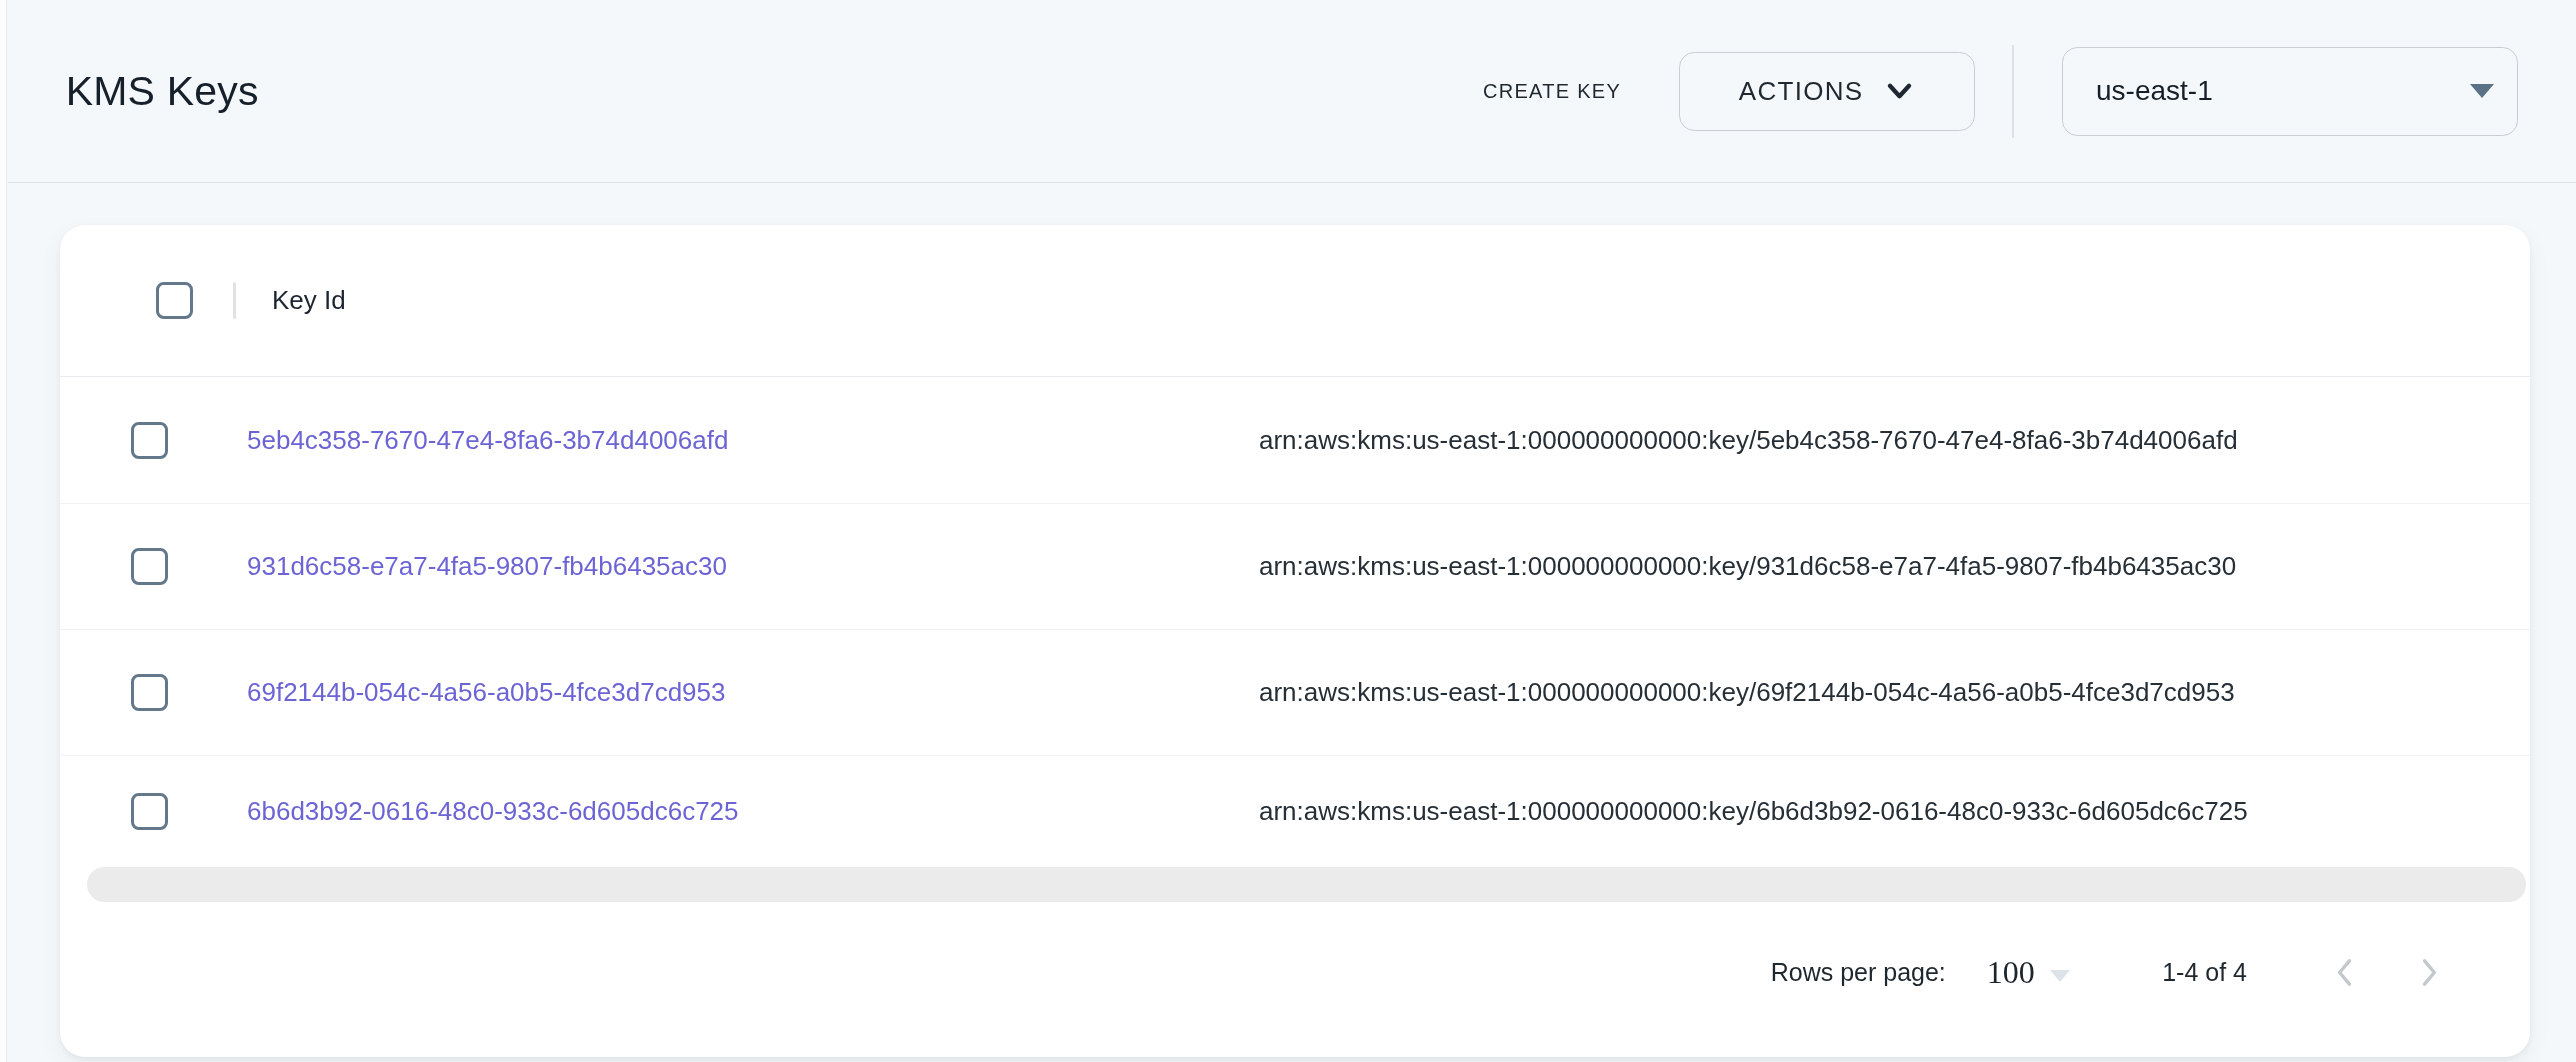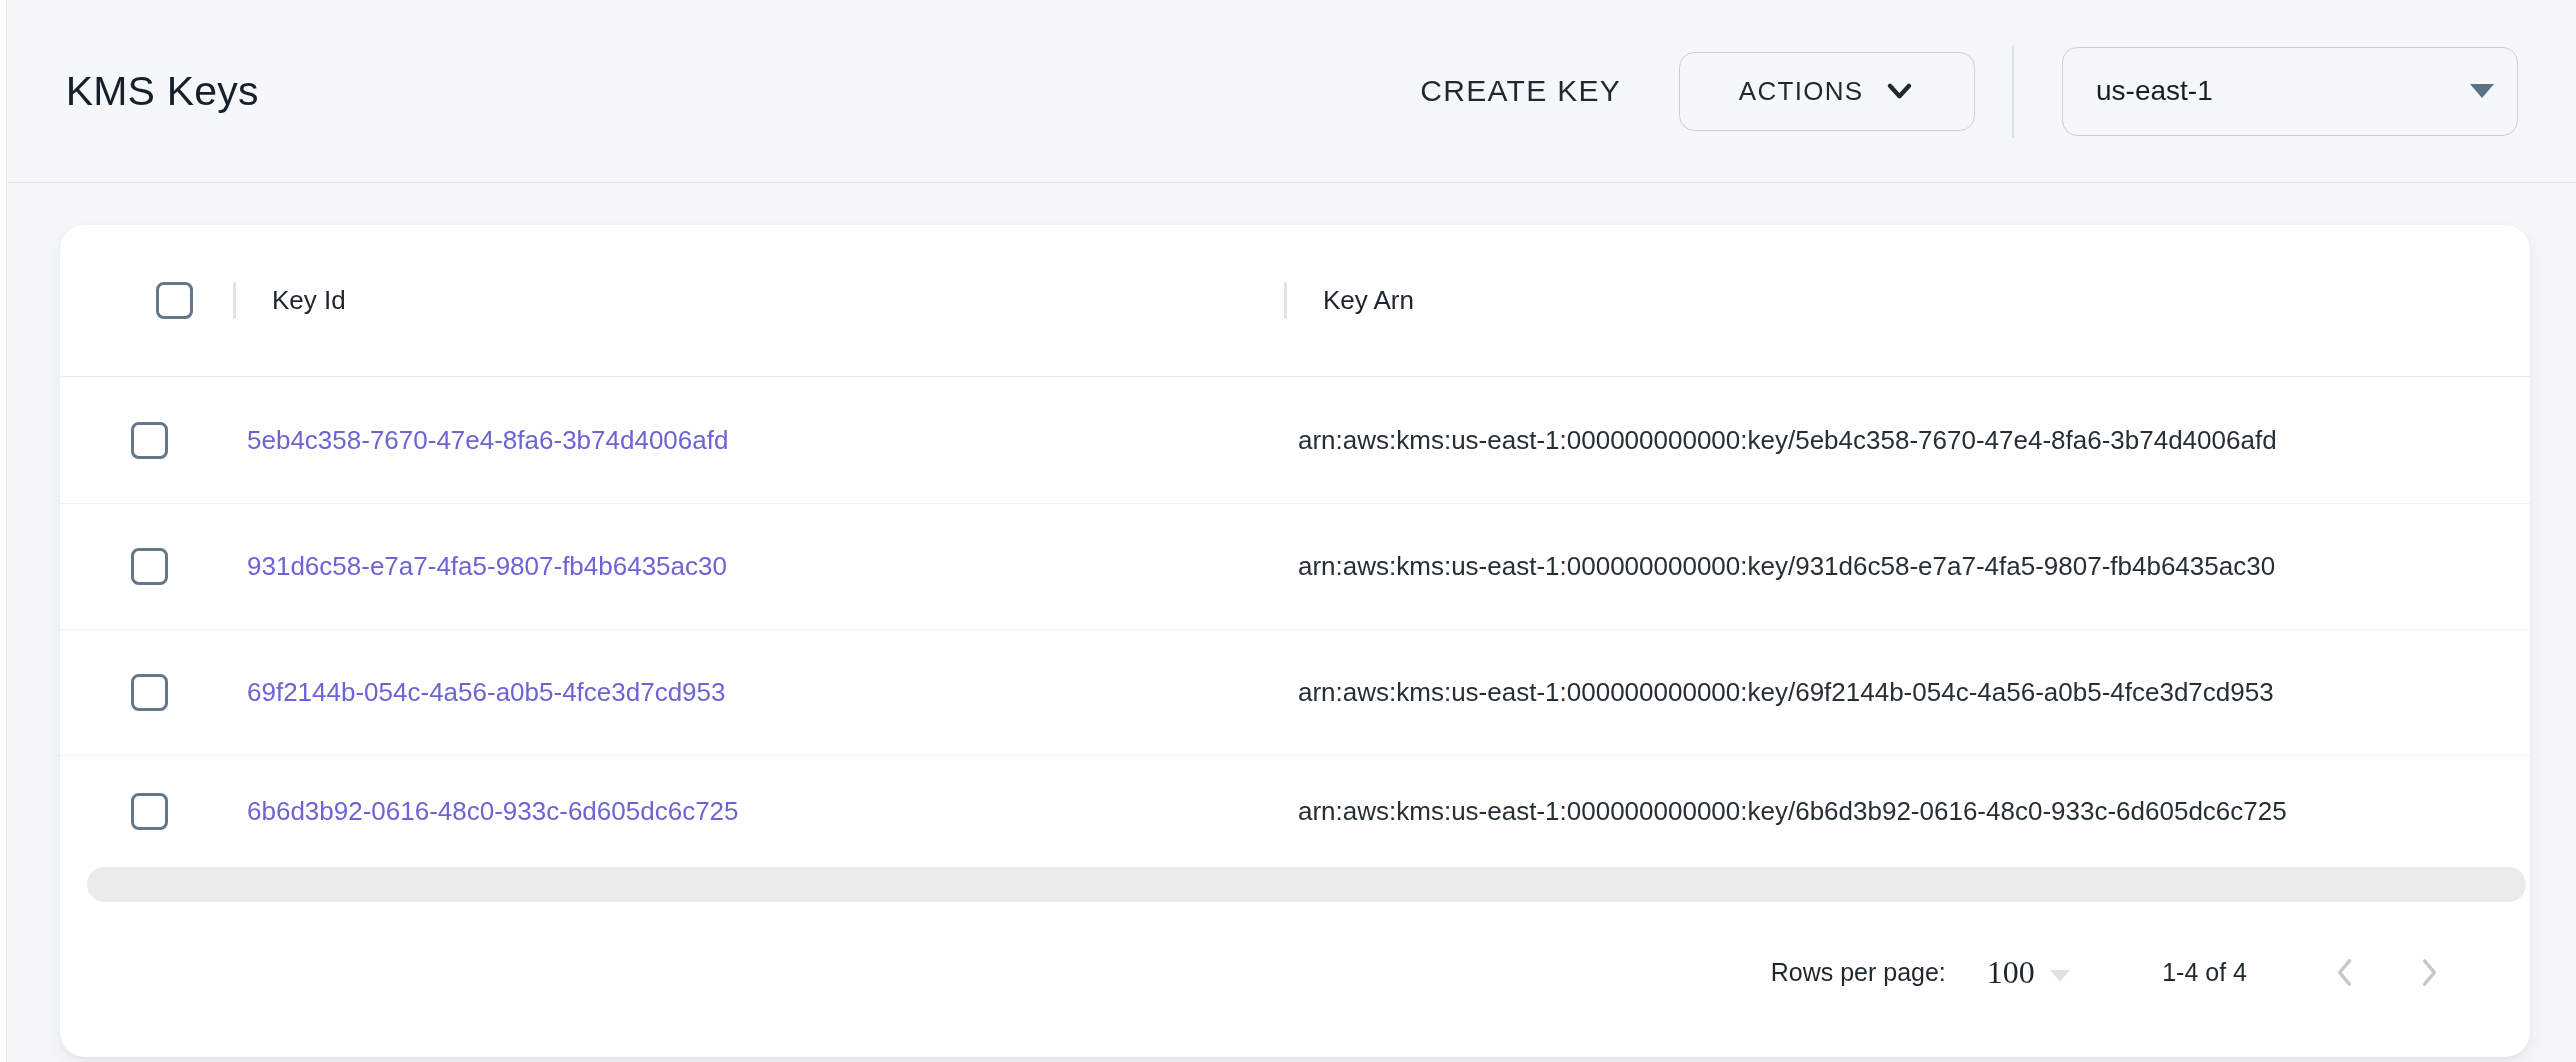--- a/index.html
+++ b/index.html
@@ -42,21 +42,21 @@
     font-size: 41px;
     font-weight: 400;
     color: #16202b;
     letter-spacing: 0.2px;
   }
   .toolbar-spacer { flex: 1; }
   .btn-text {
     border: none;
     background: transparent;
     font-family: inherit;
-    font-size: 30px;
+    font-size: 20px;
     letter-spacing: 1.3px;
     color: #1f2730;
     padding: 17.4px 27px;
     cursor: pointer;
     white-space: nowrap;
   }
   .btn-outlined {
     margin-left: 31px;
     display: flex;
     align-items: center;
@@ -194,21 +194,20 @@
     font-size: 26px;
     color: #6c64d4;
     margin-left: 39px;
     text-decoration: none;
     white-space: nowrap;
     cursor: pointer;
   }
   .arn-text {
     font-size: 26px;
     color: #262e36;
-    margin-left: 39px;
     white-space: nowrap;
   }
 
   .h-scrollbar {
     margin: 0 3.9px 0 27px;
     height: 35px;
     border-radius: 17.4px;
     background: #ebebec;
     flex: none;
     cursor: pointer;
@@ -297,24 +296,20 @@
 
   <div class="card">
 
     <div class="grid-header">
       <div class="cell-check">
         <span class="checkbox"></span>
       </div>
       <div class="cell-keyid">
         <span class="col-sep"></span>
         <span class="header-label">Key Id</span>
-      </div>
-      <div class="cell-arn">
-        <span class="col-sep"></span>
-        <span class="header-label">Key Arn</span>
       </div>
     </div>
 
     <div class="grid-row">
       <div class="cell-check">
         <span class="checkbox"></span>
       </div>
       <div class="cell-keyid">
         <a class="key-link">5eb4c358-7670-47e4-8fa6-3b74d4006afd</a>
       </div>

